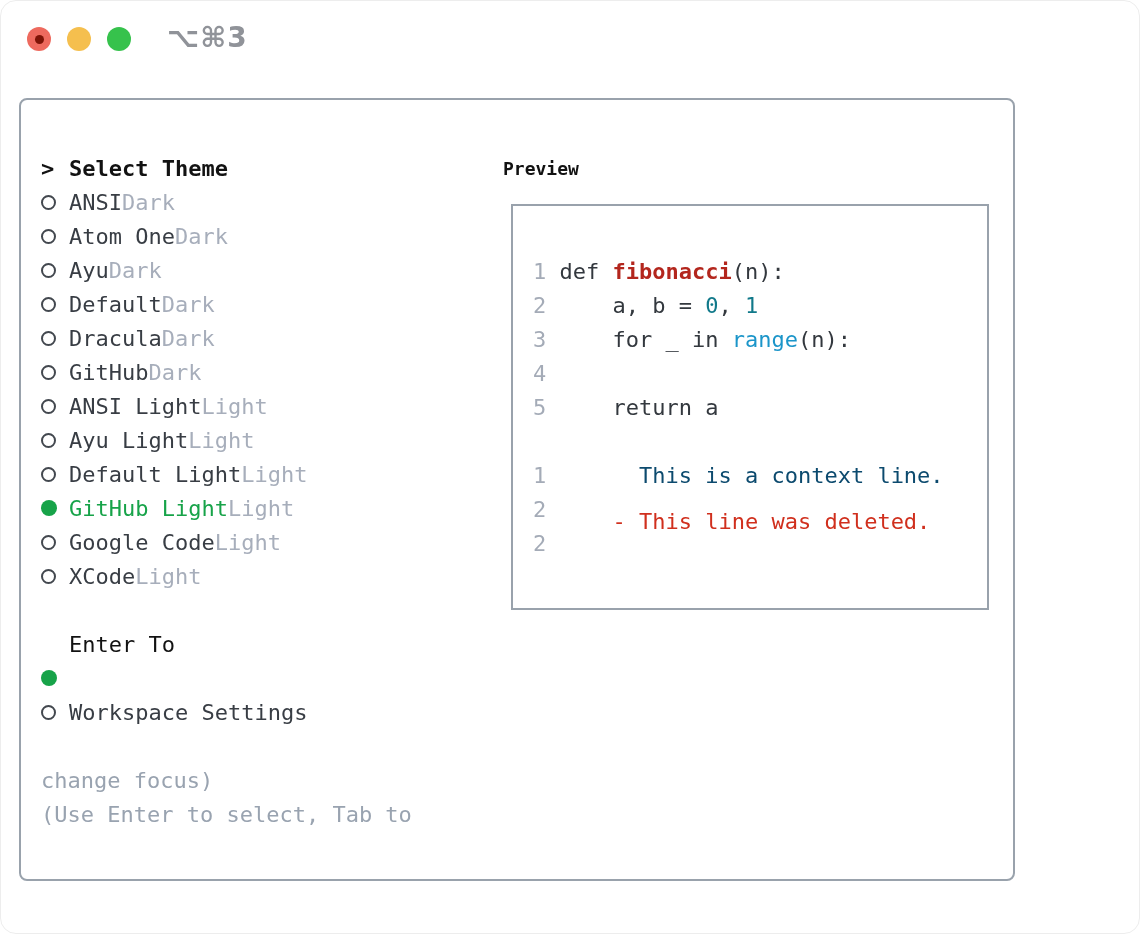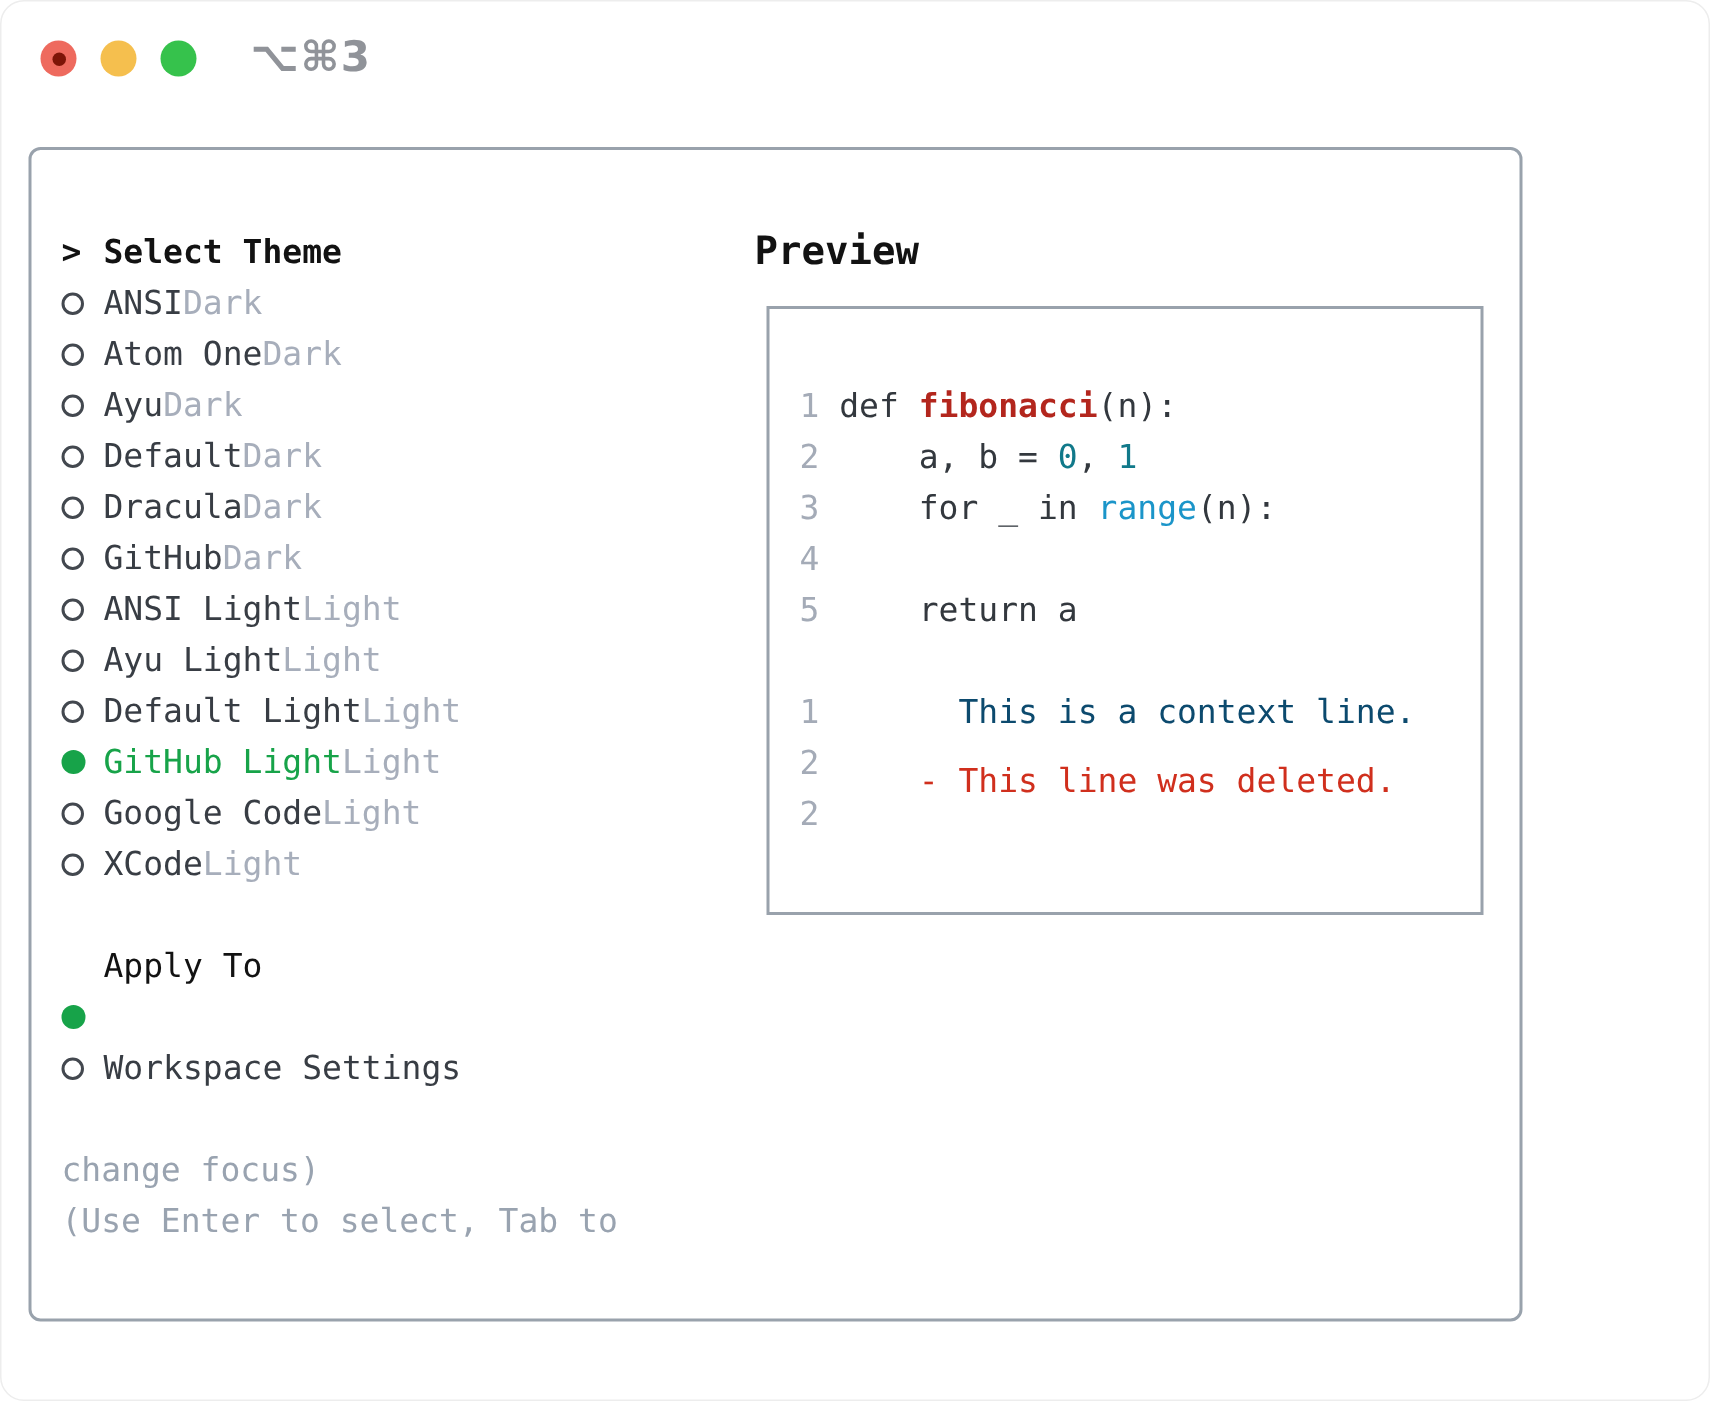--- a/index.html
+++ b/index.html
@@ -43,21 +43,21 @@
   .theme-variant { color: #a7aebb; }
   .theme-row.selected .theme-name { color: #17a349; }
   .apply-title { color: #121212; }
   .option-row.selected .option-label { color: #17a349; }
   .hint { color: #99a3b0; }
   .spacer { height: 34px; }
   
   .preview-heading {
     position: absolute; left: 482px; top: 51px; height: 34px;
     display: flex; align-items: center;
-    font-size: 26px; font-weight: bold; color: #121212;
+    font-size: 18px; font-weight: bold; color: #121212;
   }
   .preview-box {
     position: absolute; left: 490px; top: 104px;
     width: 478px; height: 406px;
     border: 2px solid #99a2ac; background: #ffffff;
   }
   .code { position: absolute; left: 20px; top: 48px; }
   .code-line { height: 34px; display: flex; align-items: center; white-space: pre; font-size: 22px; }
   .ln { display: inline-block; width: 26.5px; color: #a4abb7; }
   .tok-plain    { color: #33383e; }
@@ -100,21 +100,21 @@
           <div class="row theme-row"><span class="marker"><span class="ring"></span></span><span class="theme-name">Ayu Light</span> <span class="theme-variant">Light</span></div>
           <div class="row theme-row"><span class="marker"><span class="ring"></span></span><span class="theme-name">Default Light</span> <span class="theme-variant">Light</span></div>
           <div class="row theme-row selected"><span class="marker"><span class="dot"></span></span><span class="theme-name">GitHub Light</span> <span class="theme-variant">Light</span></div>
           <div class="row theme-row"><span class="marker"><span class="ring"></span></span><span class="theme-name">Google Code</span> <span class="theme-variant">Light</span></div>
           <div class="row theme-row"><span class="marker"><span class="ring"></span></span><span class="theme-name">XCode</span> <span class="theme-variant">Light</span></div>
         </div>
 
       <div class="spacer"></div>
 
       <div class="row apply-title">
-        <span class="caret"></span><span>Apply To</span>
+        <span class="caret"></span><span>Enter To</span>
       </div>
 
       <div>
           <div class="row option-row selected"><span class="marker"><span class="dot"></span></span></div>
           <div class="row option-row"><span class="marker"><span class="ring"></span></span><span class="option-label">Workspace Settings</span></div>
         </div>
 
       <div class="spacer"></div>
 
       <div class="row hint">change focus)</div>

